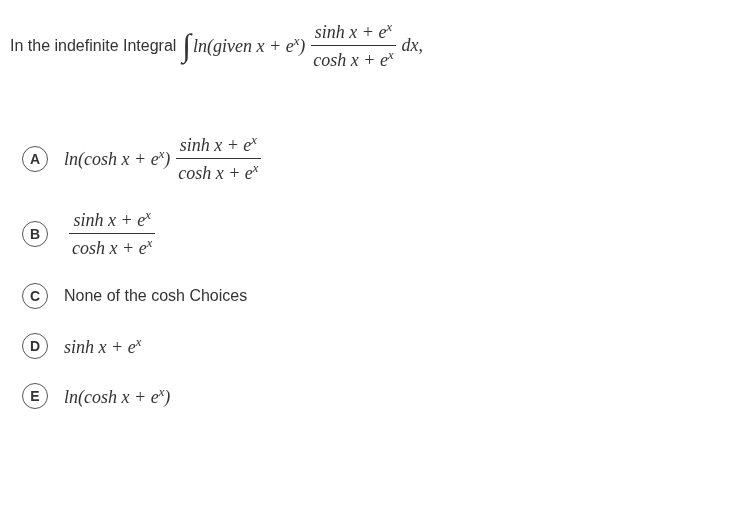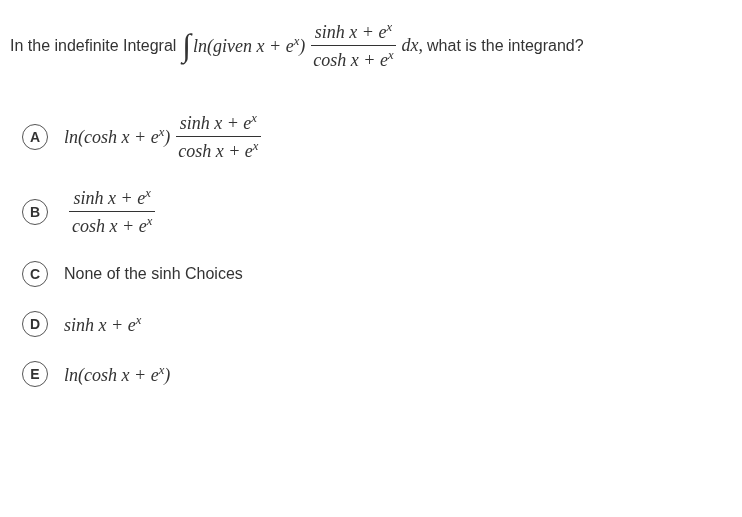--- a/index.html
+++ b/index.html
@@ -11,21 +11,21 @@
     body {
       font-family: Arial, sans-serif;
       font-size: 16px;
       color: #333;
       background: #fff;
       padding: 20px 10px;
       width: 742px;
     }
     
     .question-text {
-      margin-bottom: 40px;
+      margin-bottom: 62px;
       display: flex;
       align-items: center;
       flex-wrap: wrap;
       gap: 4px;
     }
     
     .integral-expr {
       display: inline-flex;
       align-items: center;
       font-family: 'Times New Roman', serif;
@@ -120,21 +120,20 @@
       <span class="frac-num math-text">
         <span>sinh x + e</span><span class="sup">x</span>
       </span>
       <span class="frac-den math-text">
         <span>cosh x + e</span><span class="sup">x</span>
       </span>
     </span>
     <span class="math-text"><span>dx</span></span>
       <span style="font-style:normal;">,</span>
   </span>
-  <span>what is the integrand?</span>
 </div>
 
 <div class="options">
 
   <div class="option">
     <div class="option-letter">A</div>
     <div class="option-content">
       <span class="math-text">
         <span>ln(cosh x + e</span><span class="sup">x</span><span>)</span>
       </span>
@@ -158,21 +157,21 @@
         </span>
         <span class="frac-den math-text">
           <span>cosh x + e</span><span class="sup">x</span>
         </span>
       </span>
     </div>
   </div>
 
   <div class="option">
     <div class="option-letter">C</div>
-    <div class="option-content plain">None of the sinh Choices</div>
+    <div class="option-content plain">None of the cosh Choices</div>
   </div>
 
   <div class="option">
     <div class="option-letter">D</div>
     <div class="option-content">
       <span class="math-text">
         <span>sinh x + e</span><span class="sup">x</span>
       </span>
     </div>
   </div>

